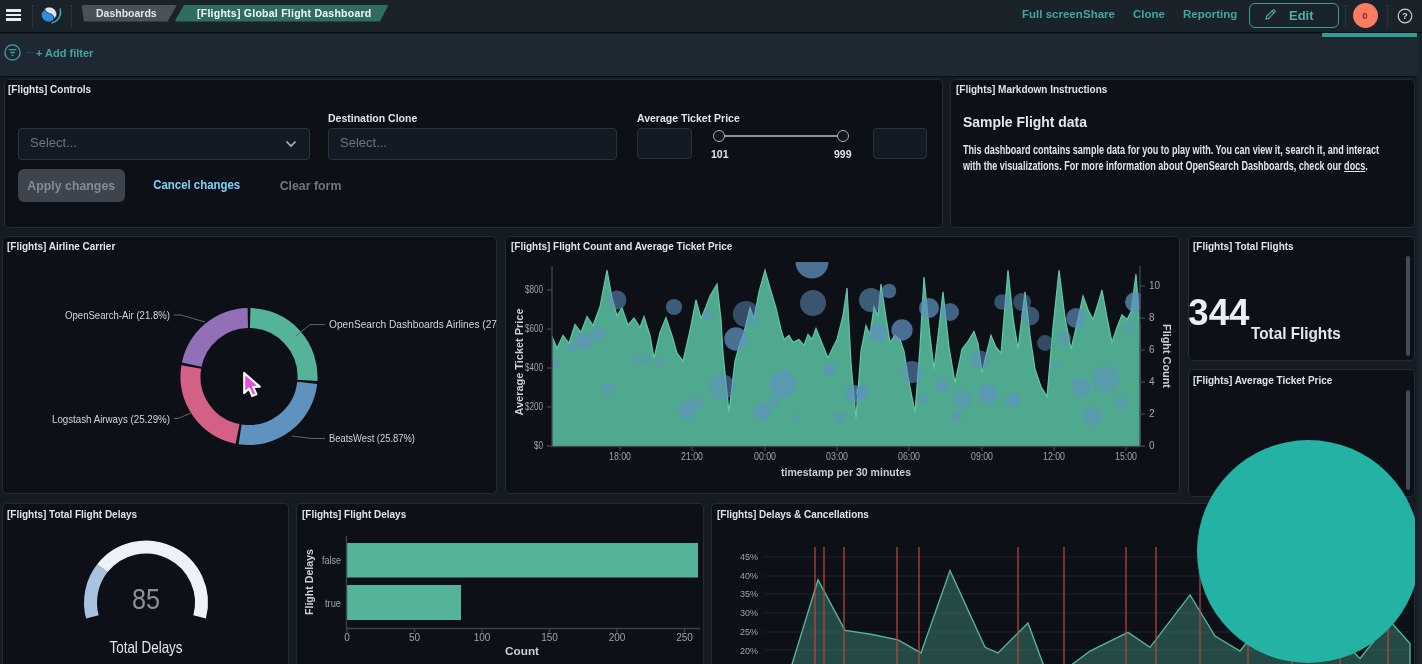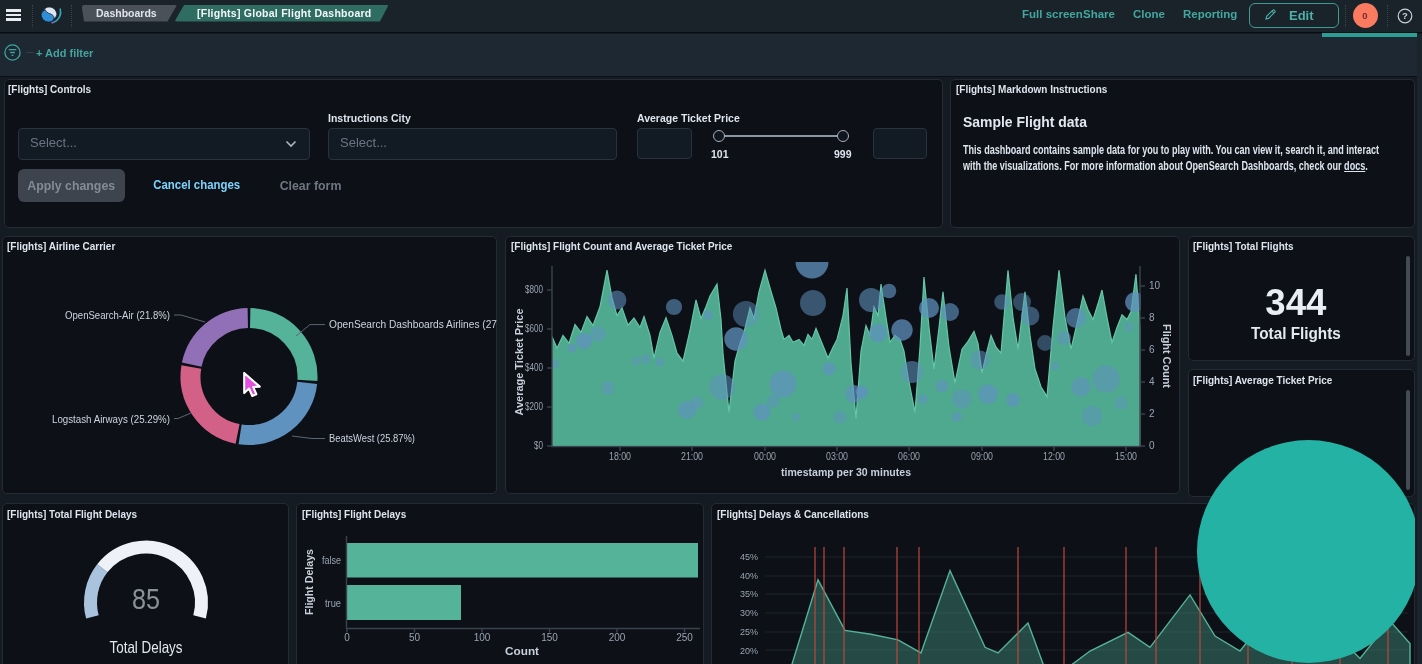--- a/index.html
+++ b/index.html
@@ -88,21 +88,21 @@
 <div class="ptitle" style="left:956px;top:83px;">[Flights] Markdown Instructions</div>
 <div class="ptitle" style="left:7px;top:240px;">[Flights] Airline Carrier</div>
 <div class="ptitle" style="left:511px;top:240px;">[Flights] Flight Count and Average Ticket Price</div>
 <div class="ptitle" style="left:1193px;top:240px;">[Flights] Total Flights</div>
 <div class="ptitle" style="left:1193px;top:374px;">[Flights] Average Ticket Price</div>
 <div class="ptitle" style="left:7px;top:508px;">[Flights] Total Flight Delays</div>
 <div class="ptitle" style="left:302px;top:508px;">[Flights] Flight Delays</div>
 <div class="ptitle" style="left:717px;top:508px;">[Flights] Delays &amp; Cancellations</div>
 
 <div class="abs" style="left:18px;top:112px;font-size:10.5px;font-weight:700;color:#dde4ee;margin-top:32px;"><span class="sx">Origin City</span></div>
-<div class="abs" style="left:328px;top:112px;font-size:10.5px;font-weight:700;color:#dde4ee;"><span class="sx">Instructions City</span></div>
+<div class="abs" style="left:328px;top:112px;font-size:10.5px;font-weight:700;color:#dde4ee;"><span class="sx">Destination Clone</span></div>
 <div class="abs" style="left:637px;top:112px;font-size:10.5px;font-weight:700;color:#dde4ee;"><span class="sx">Average Ticket Price</span></div>
 <div class="abs" style="left:18px;top:128px;width:292px;height:32px;background:#121b24;border:1px solid #2a323d;border-radius:4px;"></div>
 <div class="abs" style="left:30px;top:135px;font-size:13px;color:#6b7482;"><span class="sx">Select...</span></div>
 <svg class="abs" style="left:285px;top:140px;" width="12" height="8" viewBox="0 0 12 8">
       <path d="M1.5 1.5 L6 6 L10.5 1.5" fill="none" stroke="#aeb6c2" stroke-width="1.6"></path>
     </svg>
 <div class="abs" style="left:328px;top:128px;width:289px;height:32px;background:#121b24;border:1px solid #2a323d;border-radius:4px;"></div>
 <div class="abs" style="left:340px;top:135px;font-size:13px;color:#6b7482;"><span class="sx">Select...</span></div>
 <div class="abs" style="left:637px;top:128px;width:55px;height:31px;background:#121b24;border:1px solid #2a323d;border-radius:4px;"></div>
 <div class="abs" style="left:873px;top:128px;width:54px;height:31px;background:#121b24;border:1px solid #2a323d;border-radius:4px;"></div>
@@ -114,21 +114,21 @@
 <div class="abs" style="left:834px;top:148px;font-size:10.5px;font-weight:700;color:#dde4ee;"><span class="sx">999</span></div>
 
 <div class="abs" style="left:17.5px;top:169px;width:107px;height:33px;background:#3e444d;border-radius:6px;"></div>
 <div class="abs" style="left:17.5px;top:169px;width:107px;height:33px;text-align:center;line-height:33px;font-size:13px;font-weight:600;color:#848b96;"><span class="sxc">Apply changes</span></div>
 <div class="abs" style="left:151px;top:169px;width:93px;height:33px;text-align:left;line-height:33px;font-size:12px;font-weight:600;color:#7dd3fc;"><span class="sxc">Cancel changes</span></div>
 <div class="abs" style="left:278px;top:169px;width:60px;height:33px;text-align:center;line-height:33px;font-size:13px;font-weight:600;color:#6e7681;"><span class="sxc">Clear form</span></div>
 
 <div class="abs" style="left:963px;top:113px;font-size:15.5px;font-weight:700;color:#e2e8f1;"><span class="sx" style="transform:scaleX(0.9);">Sample Flight data</span></div>
 <div class="abs" style="left:963px;top:142px;width:600px;font-size:12px;font-weight:600;line-height:16.4px;color:#dde4ee;transform:scaleX(0.755);transform-origin:0 0;">This dashboard contains sample data for you to play with. You can view it, search it, and interact<br>with the visualizations. For more information about OpenSearch Dashboards, check our <span style="text-decoration:underline;">docs</span>.</div>
 
-<div class="abs" style="left:1188px;top:282px;width:216px;text-align:center;font-size:37px;font-weight:700;color:#e9edf4;"><span class="sxc" style="transform:scaleX(0.99);">344</span></div>
+<div class="abs" style="left:1188px;top:292px;width:216px;text-align:left;font-size:37px;font-weight:700;color:#e9edf4;"><span class="sxc" style="transform:scaleX(0.99);">344</span></div>
 <div class="abs" style="left:1188px;top:324px;width:216px;text-align:center;font-size:17px;color:#e4e9f0;font-weight:bold;"><span class="sxc" style="transform:scaleX(0.9);">Total Flights</span></div>
 
 <div class="abs" style="left:1406px;top:256px;width:4px;height:100px;border-radius:2px;background:#434b55;"></div>
 <div class="abs" style="left:1406px;top:390px;width:4px;height:100px;border-radius:2px;background:#434b55;"></div>
 
 <svg class="abs" style="left:0;top:0;" width="1422" height="664" viewBox="0 0 1422 664">
 <defs>
         <clipPath id="plot1">
           <rect x="552" y="262" width="589" height="184"></rect>
         </clipPath>

